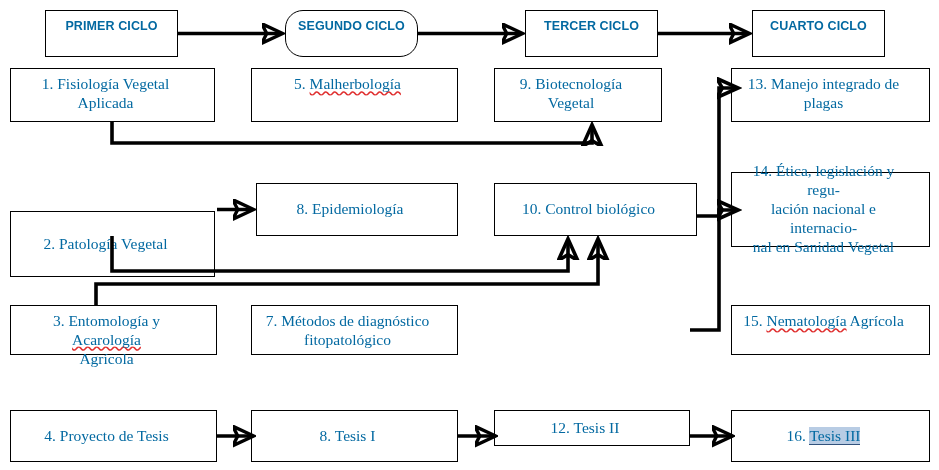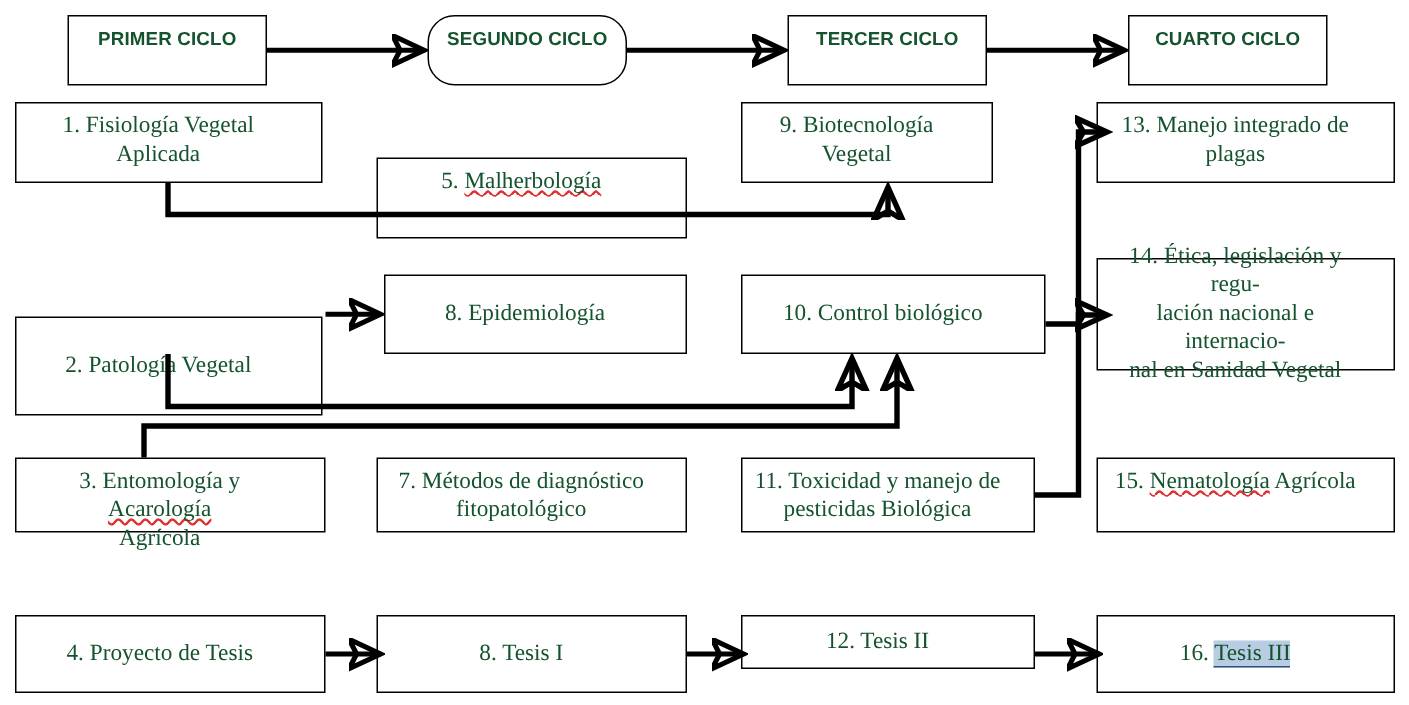--- a/index.html
+++ b/index.html
@@ -7,21 +7,21 @@
     width:939px;height:470px;background:#ffffff;
     font-family:"Liberation Serif", serif;
     overflow:hidden;position:relative;
   }
   #canvas{position:absolute;left:0;top:0;width:939px;height:470px;}
 
   .box{
     position:absolute;box-sizing:border-box;
     border:1px solid #000;background:#fff;
     display:flex;justify-content:center;
-    text-align:center;color:#14532d;
+    text-align:center;color:#0369a1;
     line-height:1.22;
   }
   .box.top{align-items:flex-start;padding-top:6px;}
   .box.mid{align-items:center;}
 
   .cycle{
     font-family:"Liberation Sans", sans-serif;
     font-weight:bold;font-size:12.5px;
     letter-spacing:.1px;
     align-items:flex-start;padding-top:8px;
@@ -61,21 +61,21 @@
     <span>CUARTO CICLO</span>
   </div>
 
   <div class="box course top" style="left:10px;top:68px;width:205px;height:54px;">
     <span>
       <span>1.</span>
       <span>Fisiología Vegetal Aplicada</span>
     </span>
   </div>
 
-  <div class="box course top" style="left:251px;top:68px;width:207px;height:54px;margin-top:37px;">
+  <div class="box course top" style="left:251px;top:68px;width:207px;height:54px;">
     <span><span>5. </span><span class="sp">Malherbología</span></span>
   </div>
 
   <div class="box course top" style="left:494px;top:68px;width:168px;height:54px;">
     <span>9. Biotecnología Vegetal</span>
   </div>
 
   <div class="box course top" style="left:731px;top:68px;width:199px;height:54px;">
     <span>
       <span>13. Manejo integrado de</span><br>
@@ -110,26 +110,20 @@
     <span><span>3. Entomología y </span><span class="sp">Acarología</span><br><span>Agrícola</span></span>
   </div>
 
   <div class="box course top" style="left:251px;top:305px;width:207px;height:50px;">
     <span>
       <span>7. Métodos de diagnóstico</span><br>
       <span>fitopatológico</span>
     </span>
   </div>
 
-  <div class="box course top" style="left:494px;top:305px;width:196px;height:50px;">
-    <span>
-      <span>11. Toxicidad y manejo de</span><br>
-      <span>pesticidas Biológica</span>
-    </span>
-  </div>
 
   <div class="box course top" style="left:731px;top:305px;width:199px;height:50px;">
     <span><span>15. </span><span class="sp">Nematología</span><span> Agrícola</span></span>
   </div>
 
   <div class="box course mid" style="left:10px;top:410px;width:207px;height:52px;">
     <span>4. Proyecto de Tesis</span>
   </div>
 
   <div class="box course mid" style="left:251px;top:410px;width:207px;height:52px;">

